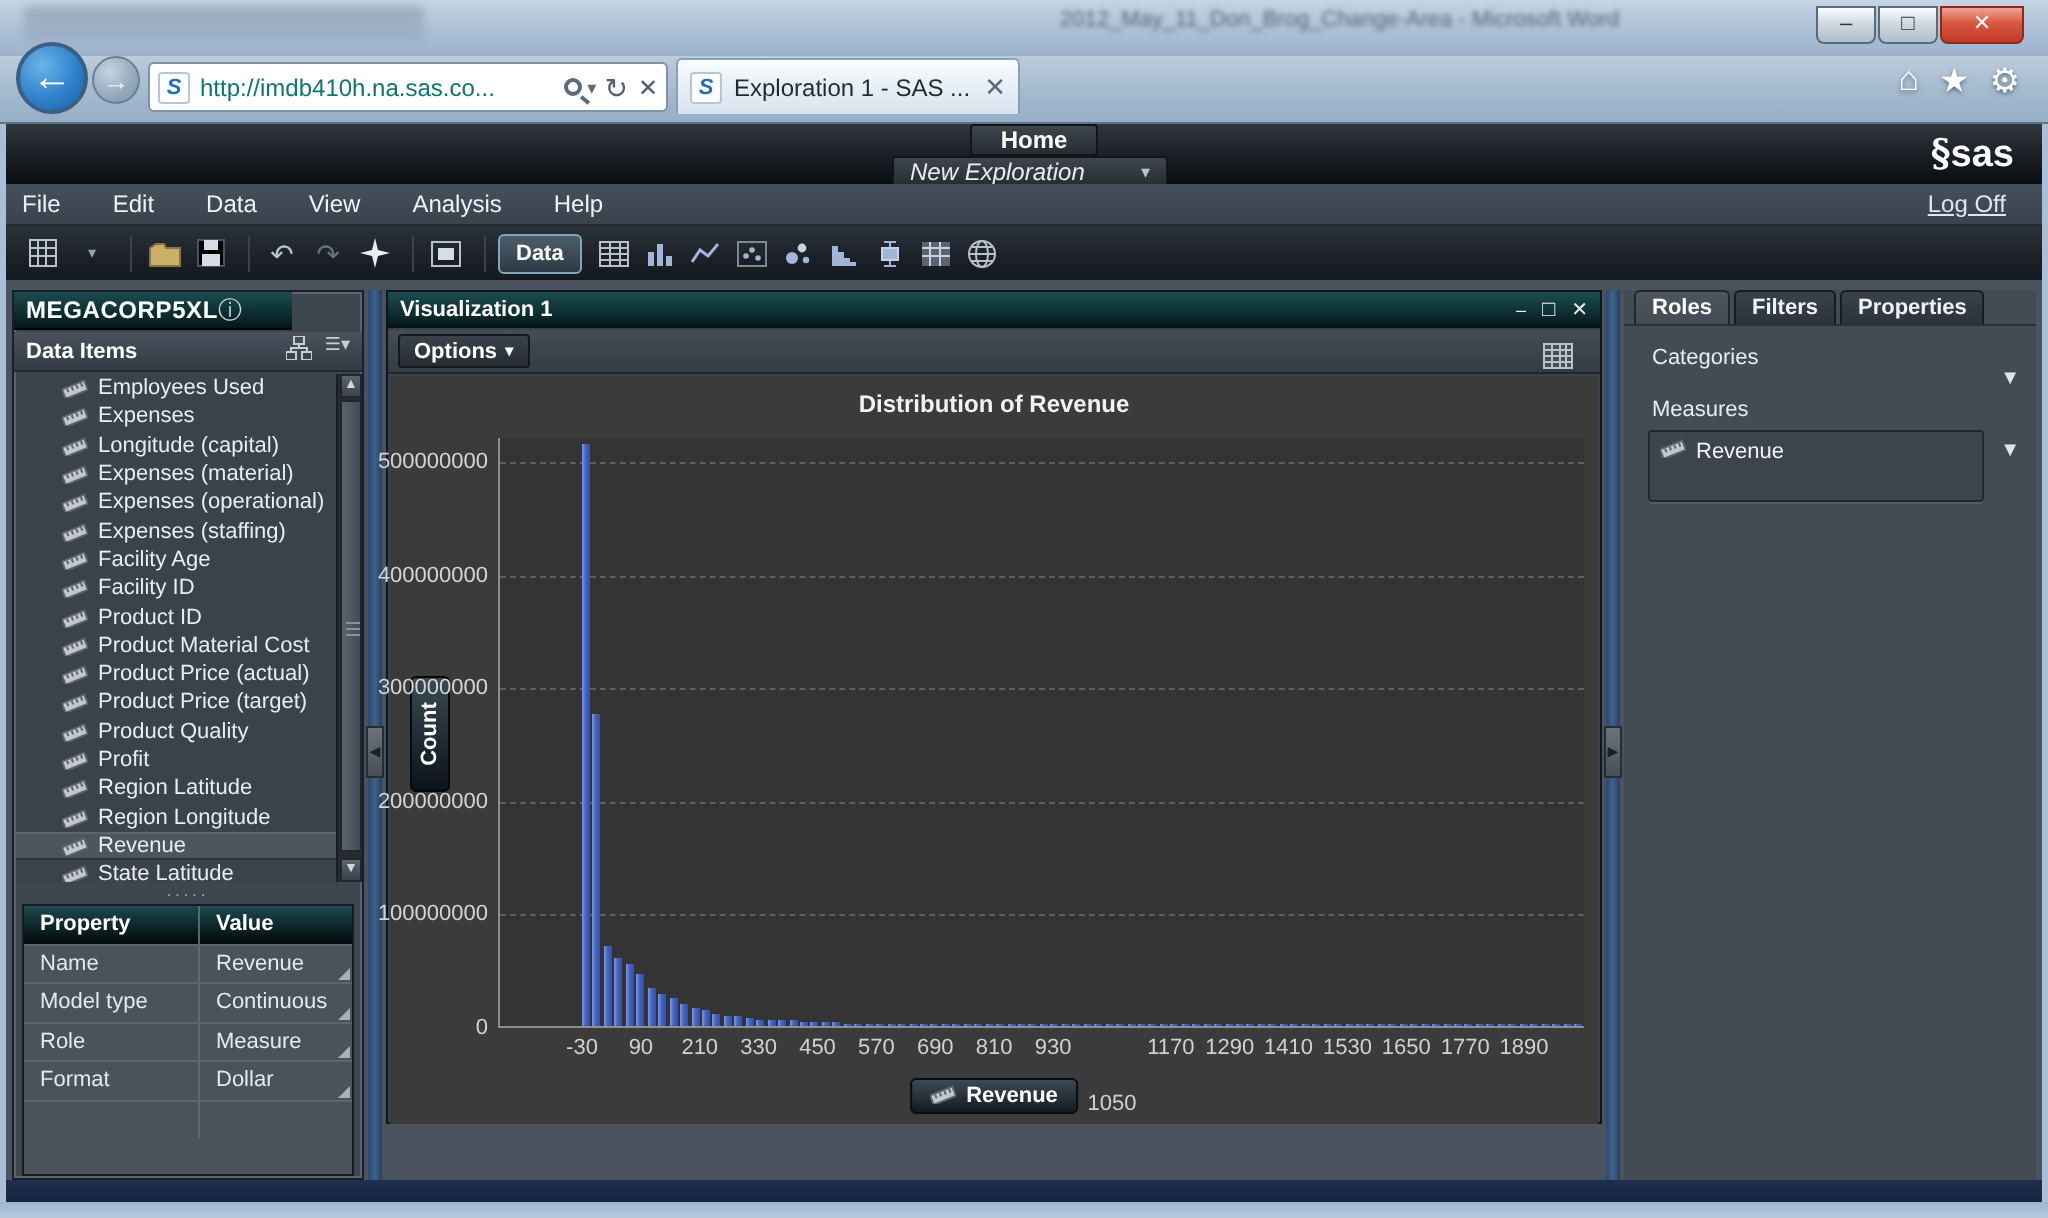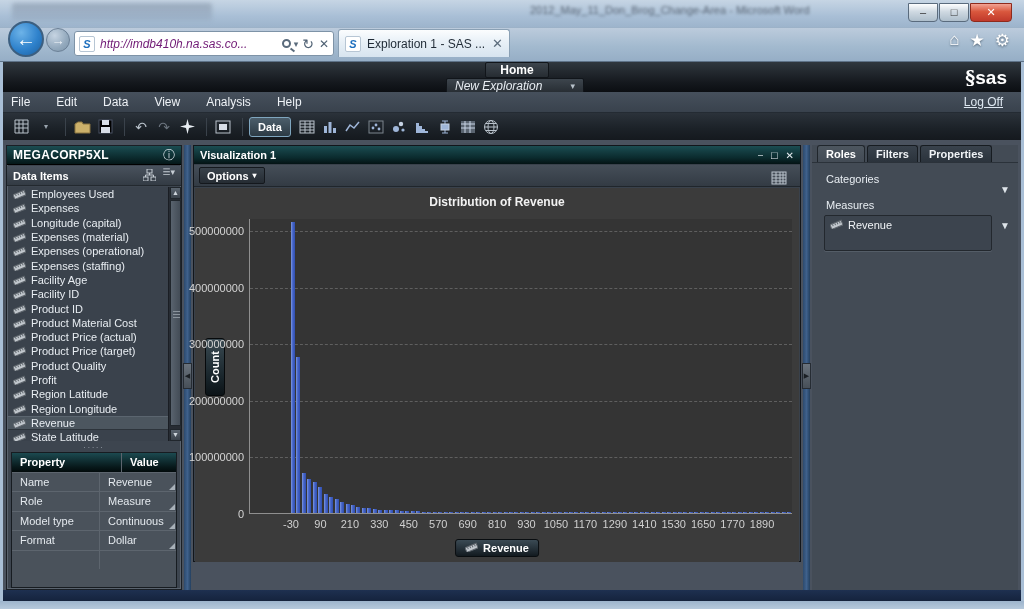--- a/index.html
+++ b/index.html
@@ -26,21 +26,21 @@
   .back { left:8px; top:21px; width:36px; height:36px;
     background:radial-gradient(circle at 35% 30%, #6db3e8, #2f82cc 55%, #1b5fa0); border:2px solid #3c5f80;
     color:#fff; font-size:20px; font-weight:bold; }
   .fwd { left:46px; top:28px; width:24px; height:24px;
     background:radial-gradient(circle at 35% 30%, #c6d4e2, #93a9bd 60%, #7d95ab); border:1px solid #6b8096;
     color:#f2f6fa; font-size:13px; font-weight:bold; }
   .addressbar { position:absolute; left:74px; top:31px; width:260px; height:25px; background:#fff;
     border:1px solid #7e93a7; border-radius:3px; display:flex; align-items:center; padding:0 4px; }
   .favicon { width:16px; height:16px; border:1px solid #b7c6d4; border-radius:2px; background:#fff;
     color:#1e6fbe; font-weight:bold; font-size:11px; text-align:center; line-height:14px; font-style:italic; flex:0 0 auto;}
-  .url-text { font-size:12px; color:#701a75; margin-left:5px; white-space:nowrap; overflow:hidden; flex:1;font-style:italic; }
+  .url-text { font-size:12px; color:#0f766e; margin-left:5px; white-space:nowrap; overflow:hidden; flex:1; }
   .addr-icons { display:flex; align-items:center; color:#5a6b7c; flex:0 0 auto; }
   .mag { width:9px; height:9px; border:2px solid #5a6b7c; border-radius:50%; position:relative; margin-right:2px;}
   .mag::after { content:""; position:absolute; width:5px; height:2px; background:#5a6b7c; transform:rotate(40deg);
     left:6px; top:8px; }
   .addr-caret { font-size:9px; margin:0 4px 0 1px; }
   .addr-refresh { font-size:14px; margin-right:5px; color:#4f6173; }
   .addr-stop { font-size:12px; color:#4f6173; }
   .tab { position:absolute; left:338px; top:29px; width:172px; height:28px;
     background:linear-gradient(#fbfdfe,#e8f0f7 45%,#d7e4ef); border:1px solid #8aa0b4; border-bottom:none;
     border-radius:3px 3px 0 0; display:flex; align-items:center; padding:0 6px; }
@@ -87,50 +87,50 @@
     border:1px solid #7fa6bf; border-radius:3px; color:#fff; font-size:11px; font-weight:bold;
     display:flex; align-items:center; }
   .dd-caret-sm { font-size:8px; color:#9aa4ae; margin-left:2px; }
 
   
   .workspace { position:absolute; left:0; top:78px; width:1018px; height:450px; background:#4a525e; }
 
   
   .left-panel { position:absolute; left:3px; top:5px; width:176px; height:445px; background:#3d454f;
     border:1px solid #1a1f25; box-shadow:0 0 0 1px #5a636e inset; }
-  .lp-header { position:absolute; left:0; top:0; width:174px; height:19px;
+  .lp-header { position:absolute; left:0; top:0; width:139px; height:19px;
     background:linear-gradient(#1b4d52,#0c2d30 60%,#051718); display:flex; align-items:center;
-    justify-content:space-between; padding:0 6px; border-bottom:1px solid #000; }
+    padding:0 6px; border-bottom:1px solid #000; }
   .lp-title { color:#fff; font-size:12px; font-weight:bold; letter-spacing:.3px; }
   .info-icon { color:#cfd9e0; font-size:12px; }
   .di-bar { position:absolute; left:0; top:20px; width:174px; height:20px;
     background:linear-gradient(#49525d,#333b44); display:flex; align-items:center; border-bottom:1px solid #23292f;}
   .di-title { color:#fff; font-size:11px; font-weight:bold; margin-left:6px; flex:1; }
   .di-icons { display:flex; gap:6px; margin-right:6px; color:#c6cdd4; }
   .data-list { position:absolute; left:1px; top:41px; width:160px; height:254px; background:#3a424c;
     overflow:hidden; }
-  .data-item { height:14.3px; display:flex; align-items:center; padding-left:5px; color:#e8edf2; font-size:11px;
+  .data-item { height:14.3px; display:flex; align-items:center; padding-left:23px; color:#e8edf2; font-size:11px;
     white-space:nowrap; }
   .data-item.selected { background:#4c565f; box-shadow:0 1px 0 #5b656f inset, 0 -1px 0 #2d343b inset; }
   .data-item .dicon { margin-right:5px; flex:0 0 auto; display:flex; }
   .vscroll { position:absolute; left:161px; top:41px; width:13px; height:254px; background:#272c33;
     border-left:1px solid #1a1e24; }
   .vs-btn { position:absolute; left:1px; width:11px; height:12px; background:linear-gradient(#5a646f,#3a424b);
     border:1px solid #20262c; color:#cfd6dd; font-size:7px; text-align:center; line-height:10px; }
   .vs-thumb { position:absolute; left:1px; top:13px; width:11px; height:226px;
     background:linear-gradient(90deg,#59636e,#434c56); border:1px solid #20262c; border-radius:1px; }
   .vs-grip { position:absolute; left:2px; top:110px; width:7px; height:7px;
     background:repeating-linear-gradient(#8a939c 0 1px, transparent 1px 3px); }
   .splitter-dots { position:absolute; left:0; top:296px; width:174px; height:9px; text-align:center;
     color:#aeb6bf; font-size:8px; letter-spacing:2px; line-height:7px; }
   .prop-table { position:absolute; left:4px; top:306px; width:166px; height:136px; border:1px solid #171c21;
     background:#4a525b; }
   .pt-header { display:flex; height:19px; background:linear-gradient(#1c4a50,#07181a 75%,#020a0b); }
   .pt-header div { color:#fff; font-size:11px; font-weight:bold; padding:3px 0 0 8px; }
-  .pt-col1 { width:110px; border-right:1px solid #5d656e; }
+  .pt-col1 { width:88px; border-right:1px solid #5d656e; }
   .pt-col2 { flex:1; }
   .pt-row { display:flex; height:19.4px; border-top:1px solid #5d656e; position:relative; }
   .pt-row .cell { font-size:11px; color:#e4e9ee; padding:3px 0 0 8px; }
   .pt-row .c1 { width:88px; border-right:1px solid #5d656e; }
   .pt-row .c2 { flex:1; position:relative; }
   .corner { position:absolute; right:1px; bottom:1px; width:0; height:0;
     border-bottom:6px solid #a8b0b8; border-left:6px solid transparent; }
 
   
   .vsplit { position:absolute; top:5px; width:7px; height:445px;
@@ -588,26 +588,26 @@
           <div class="pt-header">
             <div class="pt-col1">Property</div>
             <div class="pt-col2">Value</div>
           </div>
           <div id="prop-rows">
               <div class="pt-row">
                 <div class="cell c1">Name</div>
                 <div class="cell c2">Revenue<span class="corner"></span></div>
               </div>
               <div class="pt-row">
+                <div class="cell c1">Model type</div>
+                <div class="cell c2">Continuous<span class="corner"></span></div>
+              </div>
+              <div class="pt-row">
                 <div class="cell c1">Role</div>
                 <div class="cell c2">Measure<span class="corner"></span></div>
-              </div>
-              <div class="pt-row">
-                <div class="cell c1">Model type</div>
-                <div class="cell c2">Continuous<span class="corner"></span></div>
               </div>
               <div class="pt-row">
                 <div class="cell c1">Format</div>
                 <div class="cell c2">Dollar<span class="corner"></span></div>
               </div>
               <div class="pt-row">
                 <div class="cell c1"></div>
                 <div class="cell c2"></div>
               </div>
             </div>
@@ -660,21 +660,21 @@
               <div class="ylabel" style="top: 12.433px;">500000000</div>
               <div class="xlabel" style="left: 41px;">-30</div>
               <div class="xlabel" style="left: 70.44px;">90</div>
               <div class="xlabel" style="left: 99.88px;">210</div>
               <div class="xlabel" style="left: 129.32px;">330</div>
               <div class="xlabel" style="left: 158.76px;">450</div>
               <div class="xlabel" style="left: 188.2px;">570</div>
               <div class="xlabel" style="left: 217.64px;">690</div>
               <div class="xlabel" style="left: 247.08px;">810</div>
               <div class="xlabel" style="left: 276.52px;">930</div>
-              <div class="xlabel" style="left: 305.96px;">1050</div>
+              <div class="xlabel" style="left: 305.96px; margin-top: 28px;">1050</div>
               <div class="xlabel" style="left: 335.4px;">1170</div>
               <div class="xlabel" style="left: 364.84px;">1290</div>
               <div class="xlabel" style="left: 394.28px;">1410</div>
               <div class="xlabel" style="left: 423.72px;">1530</div>
               <div class="xlabel" style="left: 453.16px;">1650</div>
               <div class="xlabel" style="left: 482.6px;">1770</div>
               <div class="xlabel" style="left: 512.04px;">1890</div>
               <div class="bar" style="left: 41px; height: 291.044px;"></div>
               <div class="bar" style="left: 46.45px; height: 155.977px;"></div>
               <div class="bar" style="left: 51.9px; height: 40.1245px;"></div>

